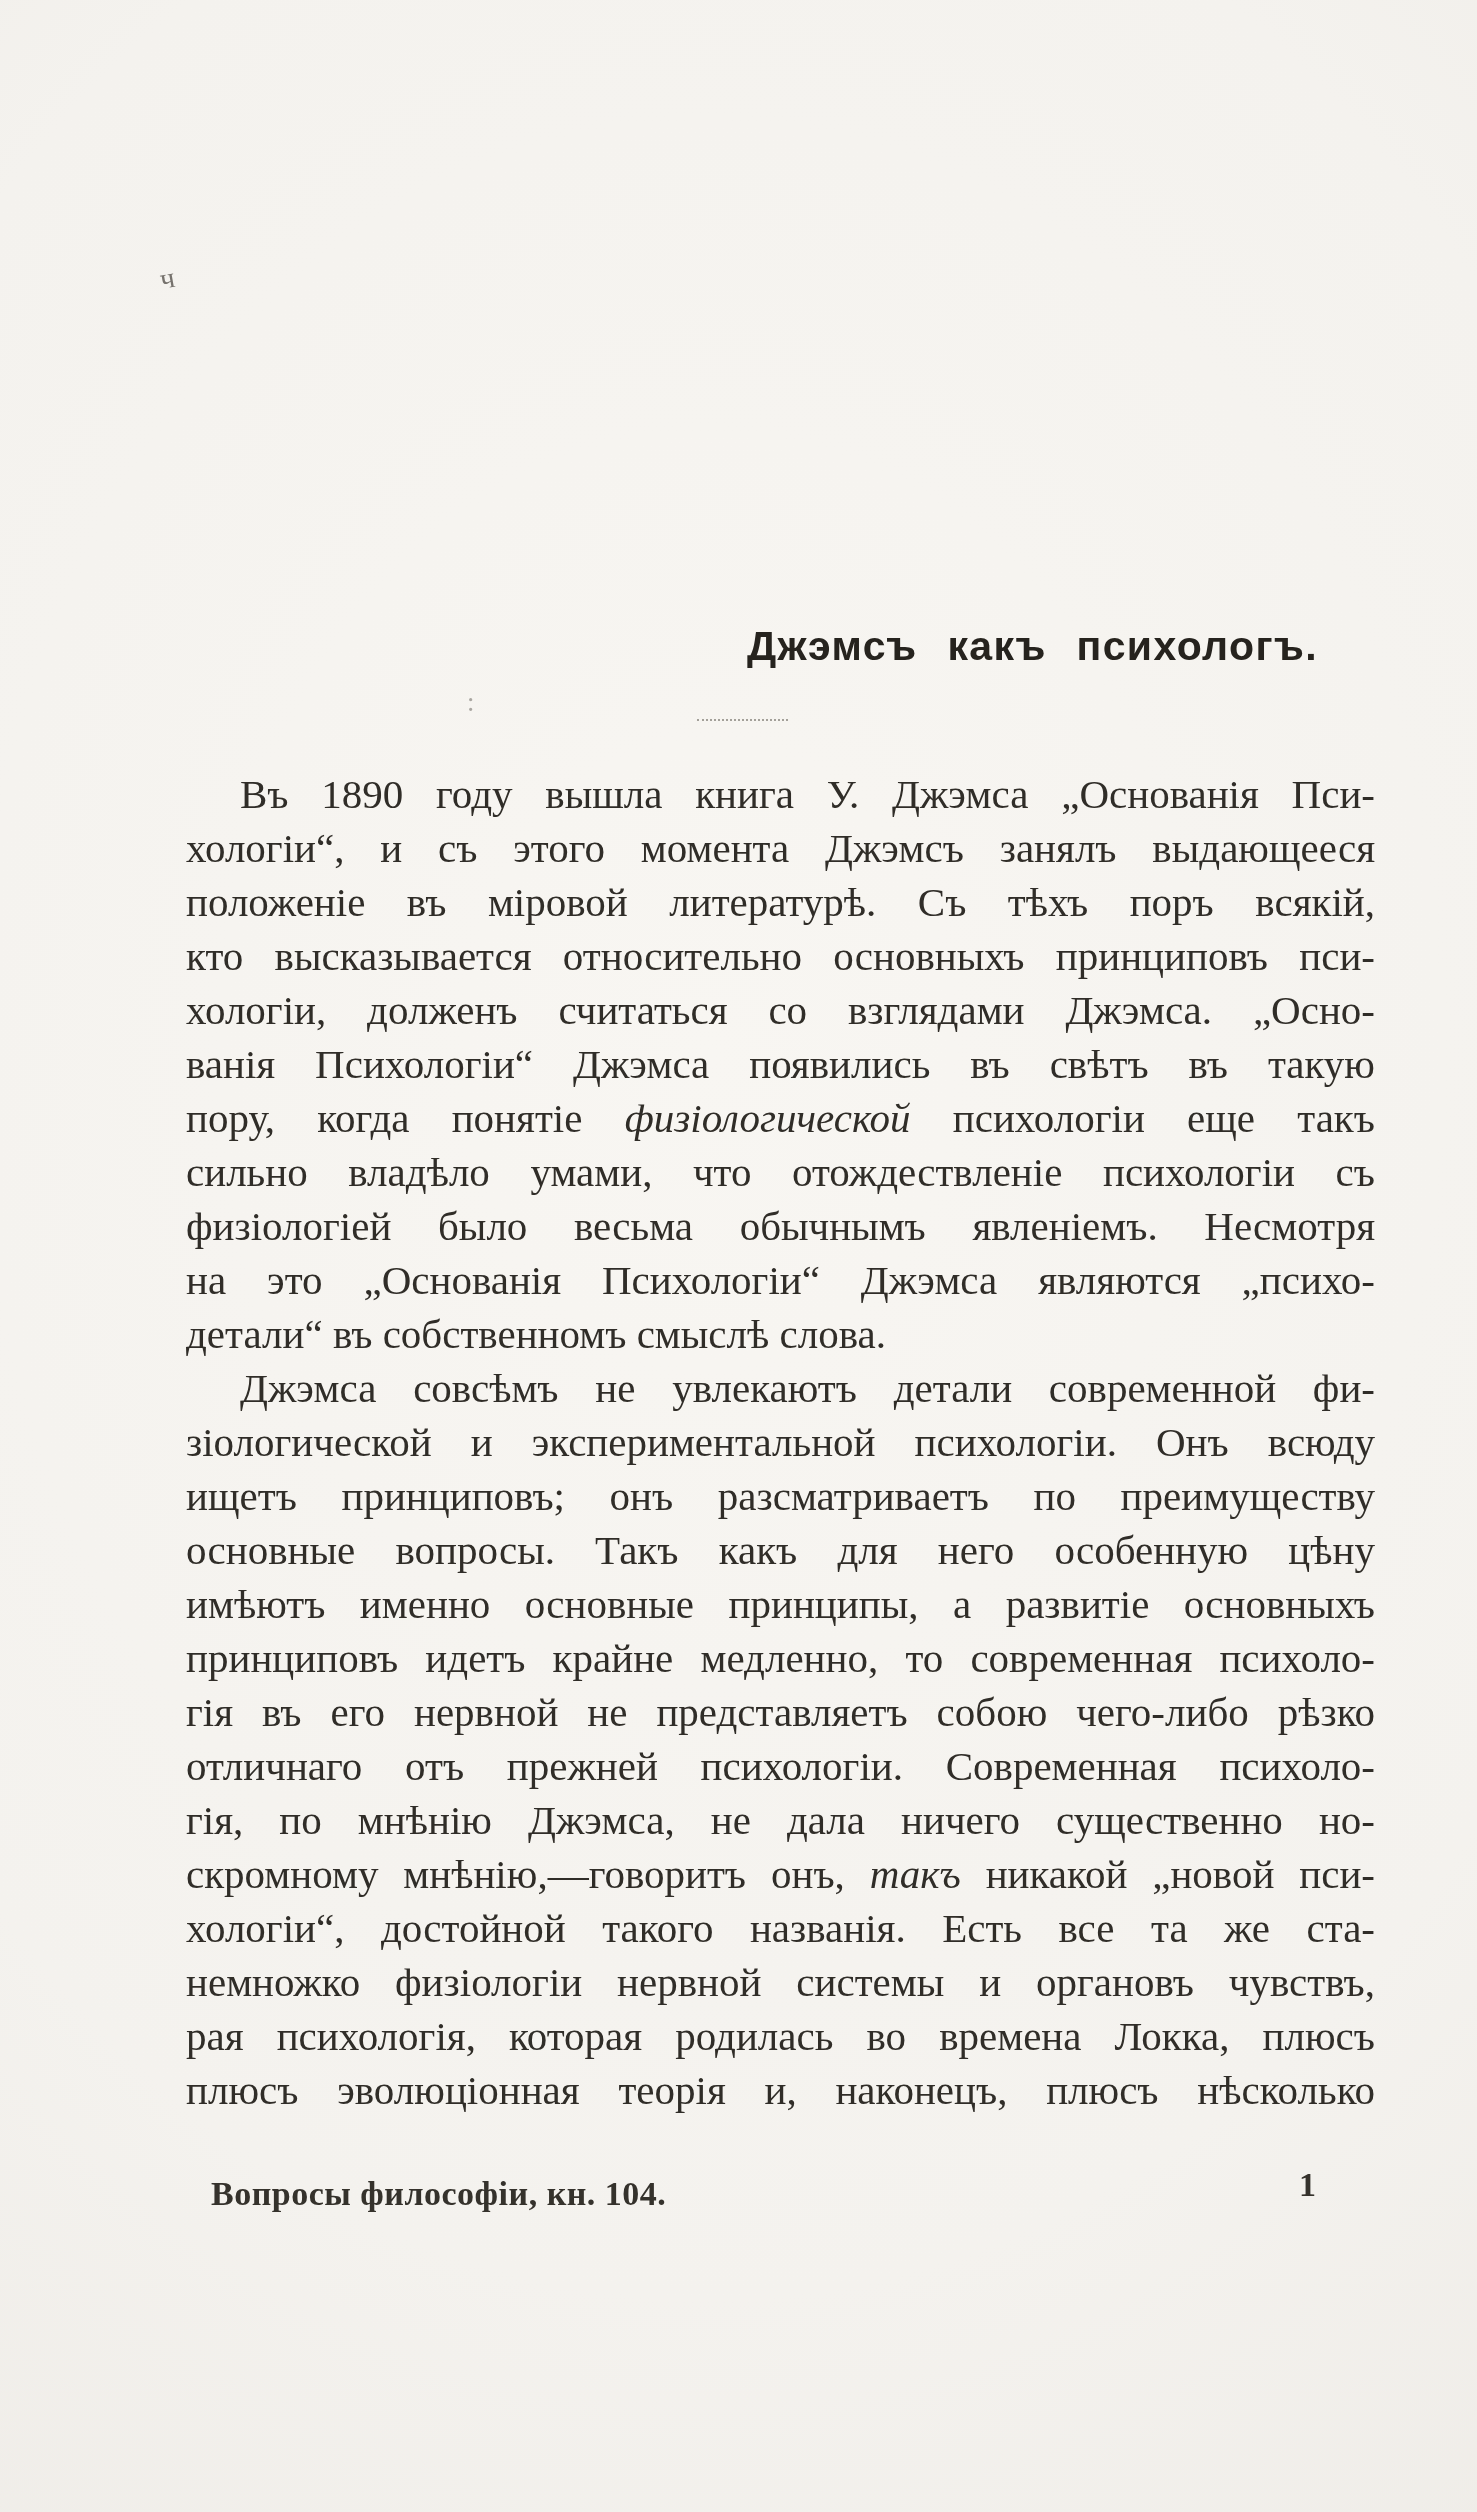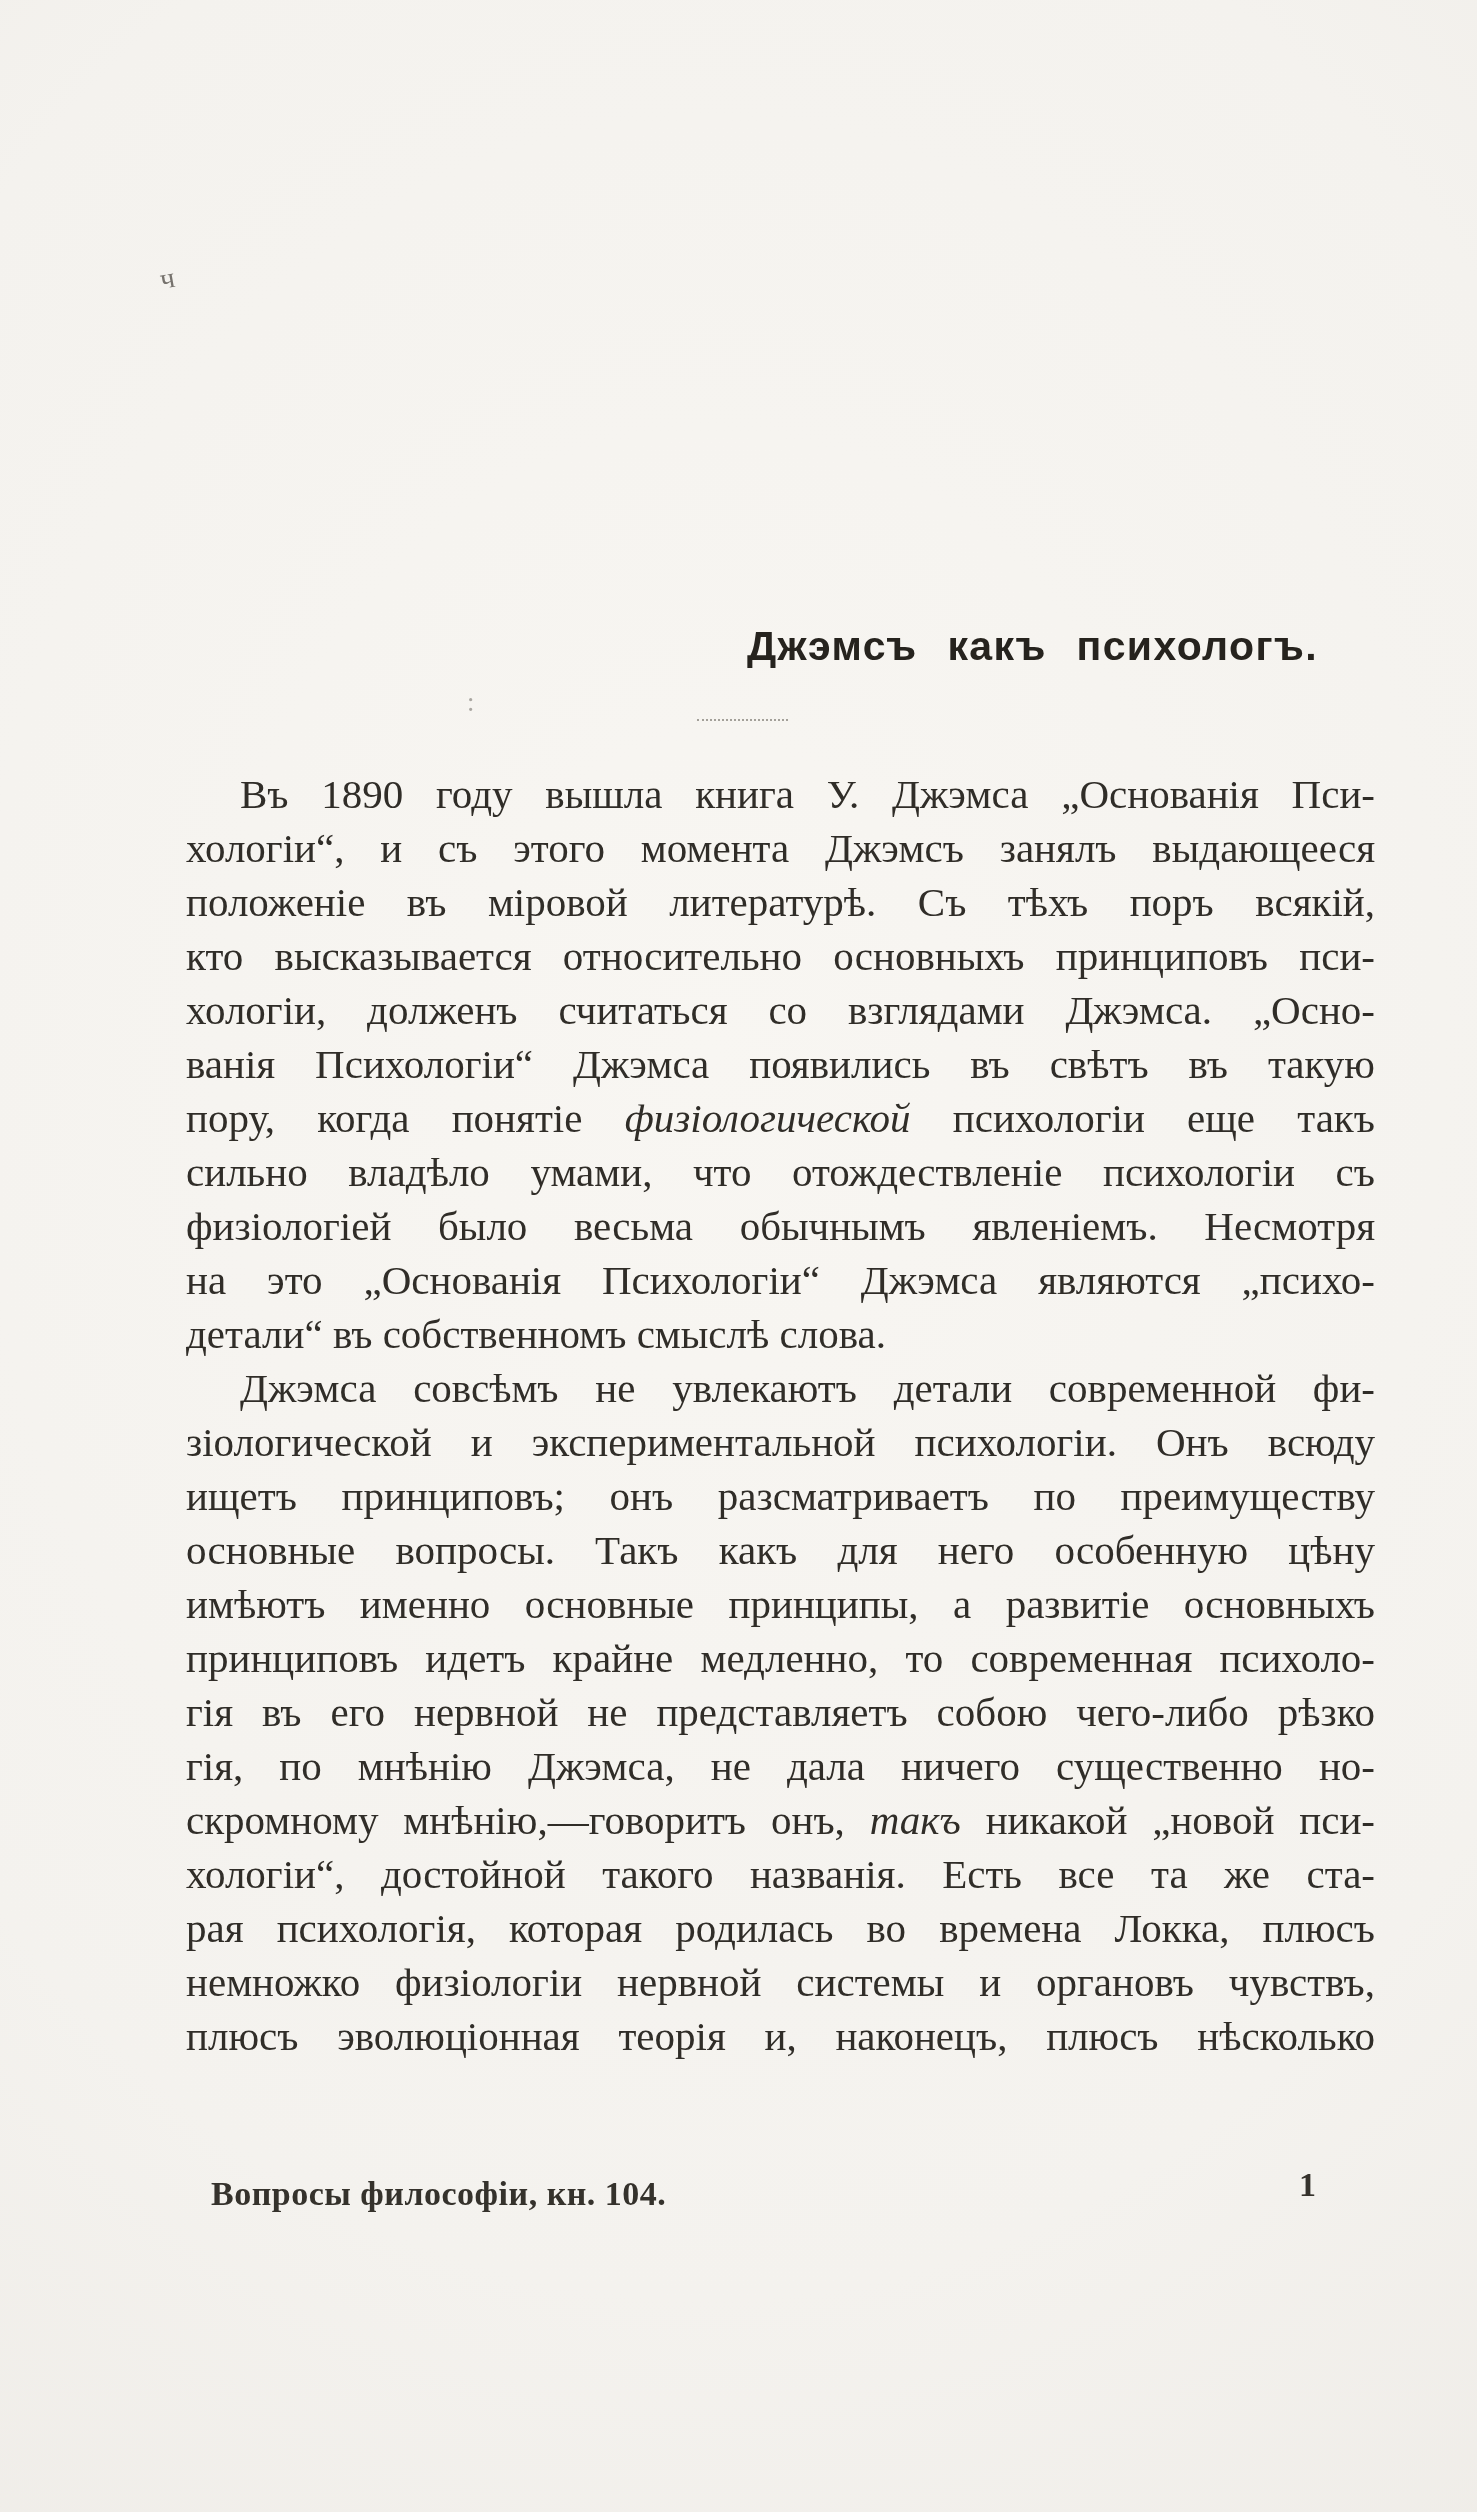--- a/index.html
+++ b/index.html
@@ -98,25 +98,26 @@
         <div class="line short-last"><span>детали“ въ собственномъ смыслѣ слова.</span></div>
       </div>
       <div class="paragraph">
         <div class="line indent"><span>Джэмса совсѣмъ не увлекаютъ детали современной фи-</span></div>
         <div class="line"><span>зіологической и экспериментальной психологіи. Онъ всюду</span></div>
         <div class="line"><span>ищетъ принциповъ; онъ разсматриваетъ по преимуществу</span></div>
         <div class="line"><span>основные вопросы. Такъ какъ для него особенную цѣну</span></div>
         <div class="line"><span>имѣютъ именно основные принципы, а развитіе основныхъ</span></div>
         <div class="line"><span>принциповъ идетъ крайне медленно, то современная психоло-</span></div>
         <div class="line"><span>гія въ его нервной не представляетъ собою чего-либо рѣзко</span></div>
+        <div class="line"><span>отличнаго отъ прежней психологіи. Современная психоло-</span></div>
         <div class="line"><span>гія, по мнѣнію Джэмса, не дала ничего существенно но-</span></div>
         <div class="line"><span>скромному мнѣнію,—говоритъ онъ, </span><i>такъ</i><span> никакой „новой пси-</span></div>
         <div class="line"><span>хологіи“, достойной такого названія. Есть все та же ста-</span></div>
+        <div class="line"><span>немножко физіологіи нервной системы и органовъ чувствъ,</span></div>
         <div class="line"><span>рая психологія, которая родилась во времена Локка, плюсъ</span></div>
-        <div class="line"><span>немножко физіологіи нервной системы и органовъ чувствъ,</span></div>
         <div class="line"><span>плюсъ эволюціонная теорія и, наконецъ, плюсъ нѣсколько</span></div>
       </div>
     </div>
 
   <div class="footer">
     <span class="imprint">Вопросы философіи, кн. 104.</span>
     <span class="pagenum">1</span>
   </div>
 
 </div>

